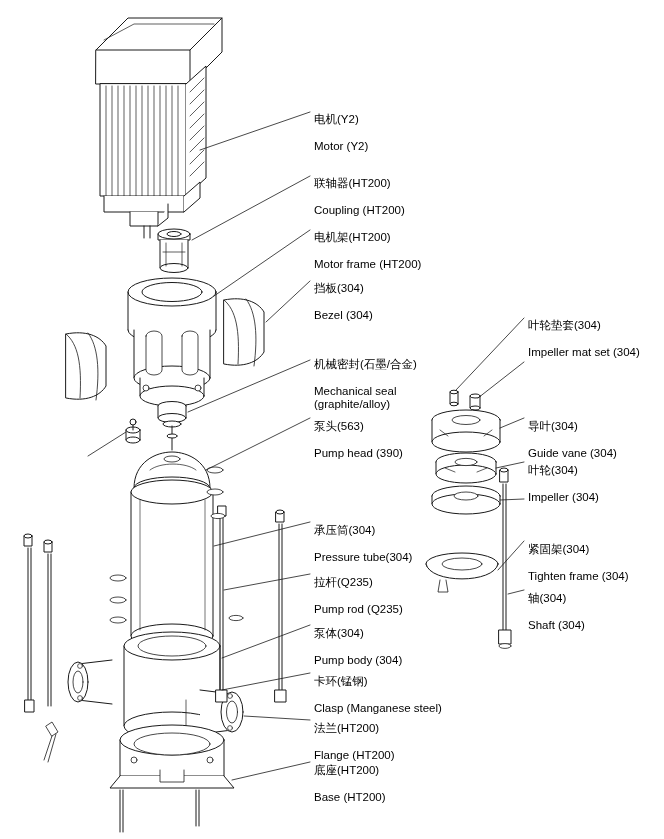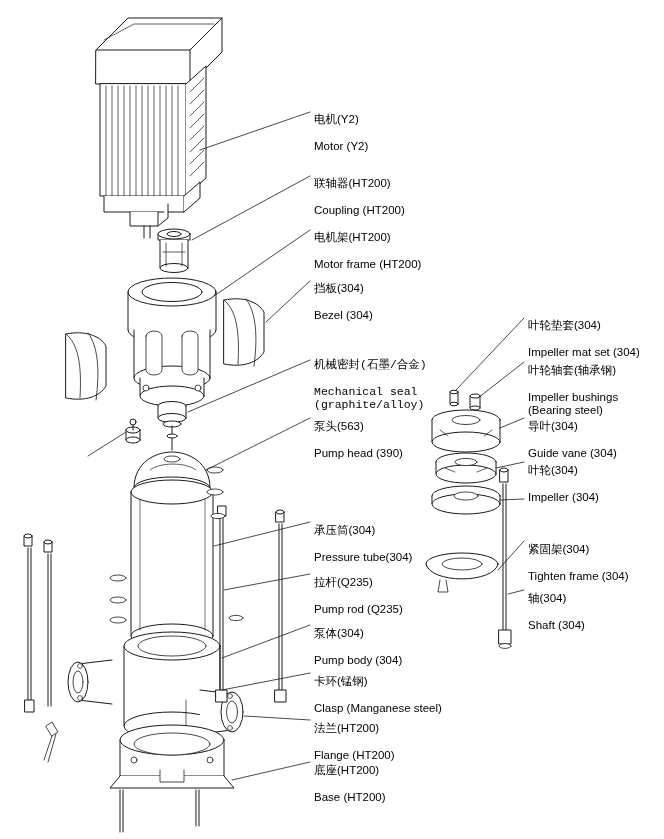--- a/index.html
+++ b/index.html
@@ -299,21 +299,21 @@
   <span class="en">Coupling (HT200)</span>
 </div>
 <div class="lbl" style="left:314px;top:217px;">
   <span class="cn">电机架(HT200)</span>
   <span class="en">Motor frame (HT200)</span>
 </div>
 <div class="lbl" style="left:314px;top:268px;">
   <span class="cn">挡板(304)</span>
   <span class="en">Bezel (304)</span>
 </div>
-<div class="lbl" style="left:314px;top:344px;font-family:Liberation Mono, monospace;">
+<div class="lbl" style="left:314px;top:344px;">
   <span class="cn">机械密封(石墨/合金)</span>
   <span class="en">Mechanical seal
 (graphite/alloy)</span>
 </div>
 <div class="lbl" style="left:314px;top:406px;">
   <span class="cn">泵头(563)</span>
   <span class="en">Pump head (390)</span>
 </div>
 <div class="lbl" style="left:314px;top:510px;">
   <span class="cn">承压筒(304)</span>
@@ -336,25 +336,20 @@
   <span class="en">Flange (HT200)</span>
 </div>
 <div class="lbl" style="left:314px;top:750px;">
   <span class="cn">底座(HT200)</span>
   <span class="en">Base (HT200)</span>
 </div>
 <div class="lbl" style="left:528px;top:305px;">
   <span class="cn">叶轮垫套(304)</span>
   <span class="en">Impeller mat set (304)</span>
 </div>
-<div class="lbl" style="left:528px;top:350px;">
-  <span class="cn">叶轮轴套(轴承钢)</span>
-  <span class="en">Impeller bushings
-(Bearing steel)</span>
-</div>
 <div class="lbl" style="left:528px;top:406px;">
   <span class="cn">导叶(304)</span>
   <span class="en">Guide vane (304)</span>
 </div>
 <div class="lbl" style="left:528px;top:450px;">
   <span class="cn">叶轮(304)</span>
   <span class="en">Impeller (304)</span>
 </div>
 <div class="lbl" style="left:528px;top:529px;">
   <span class="cn">紧固架(304)</span>

